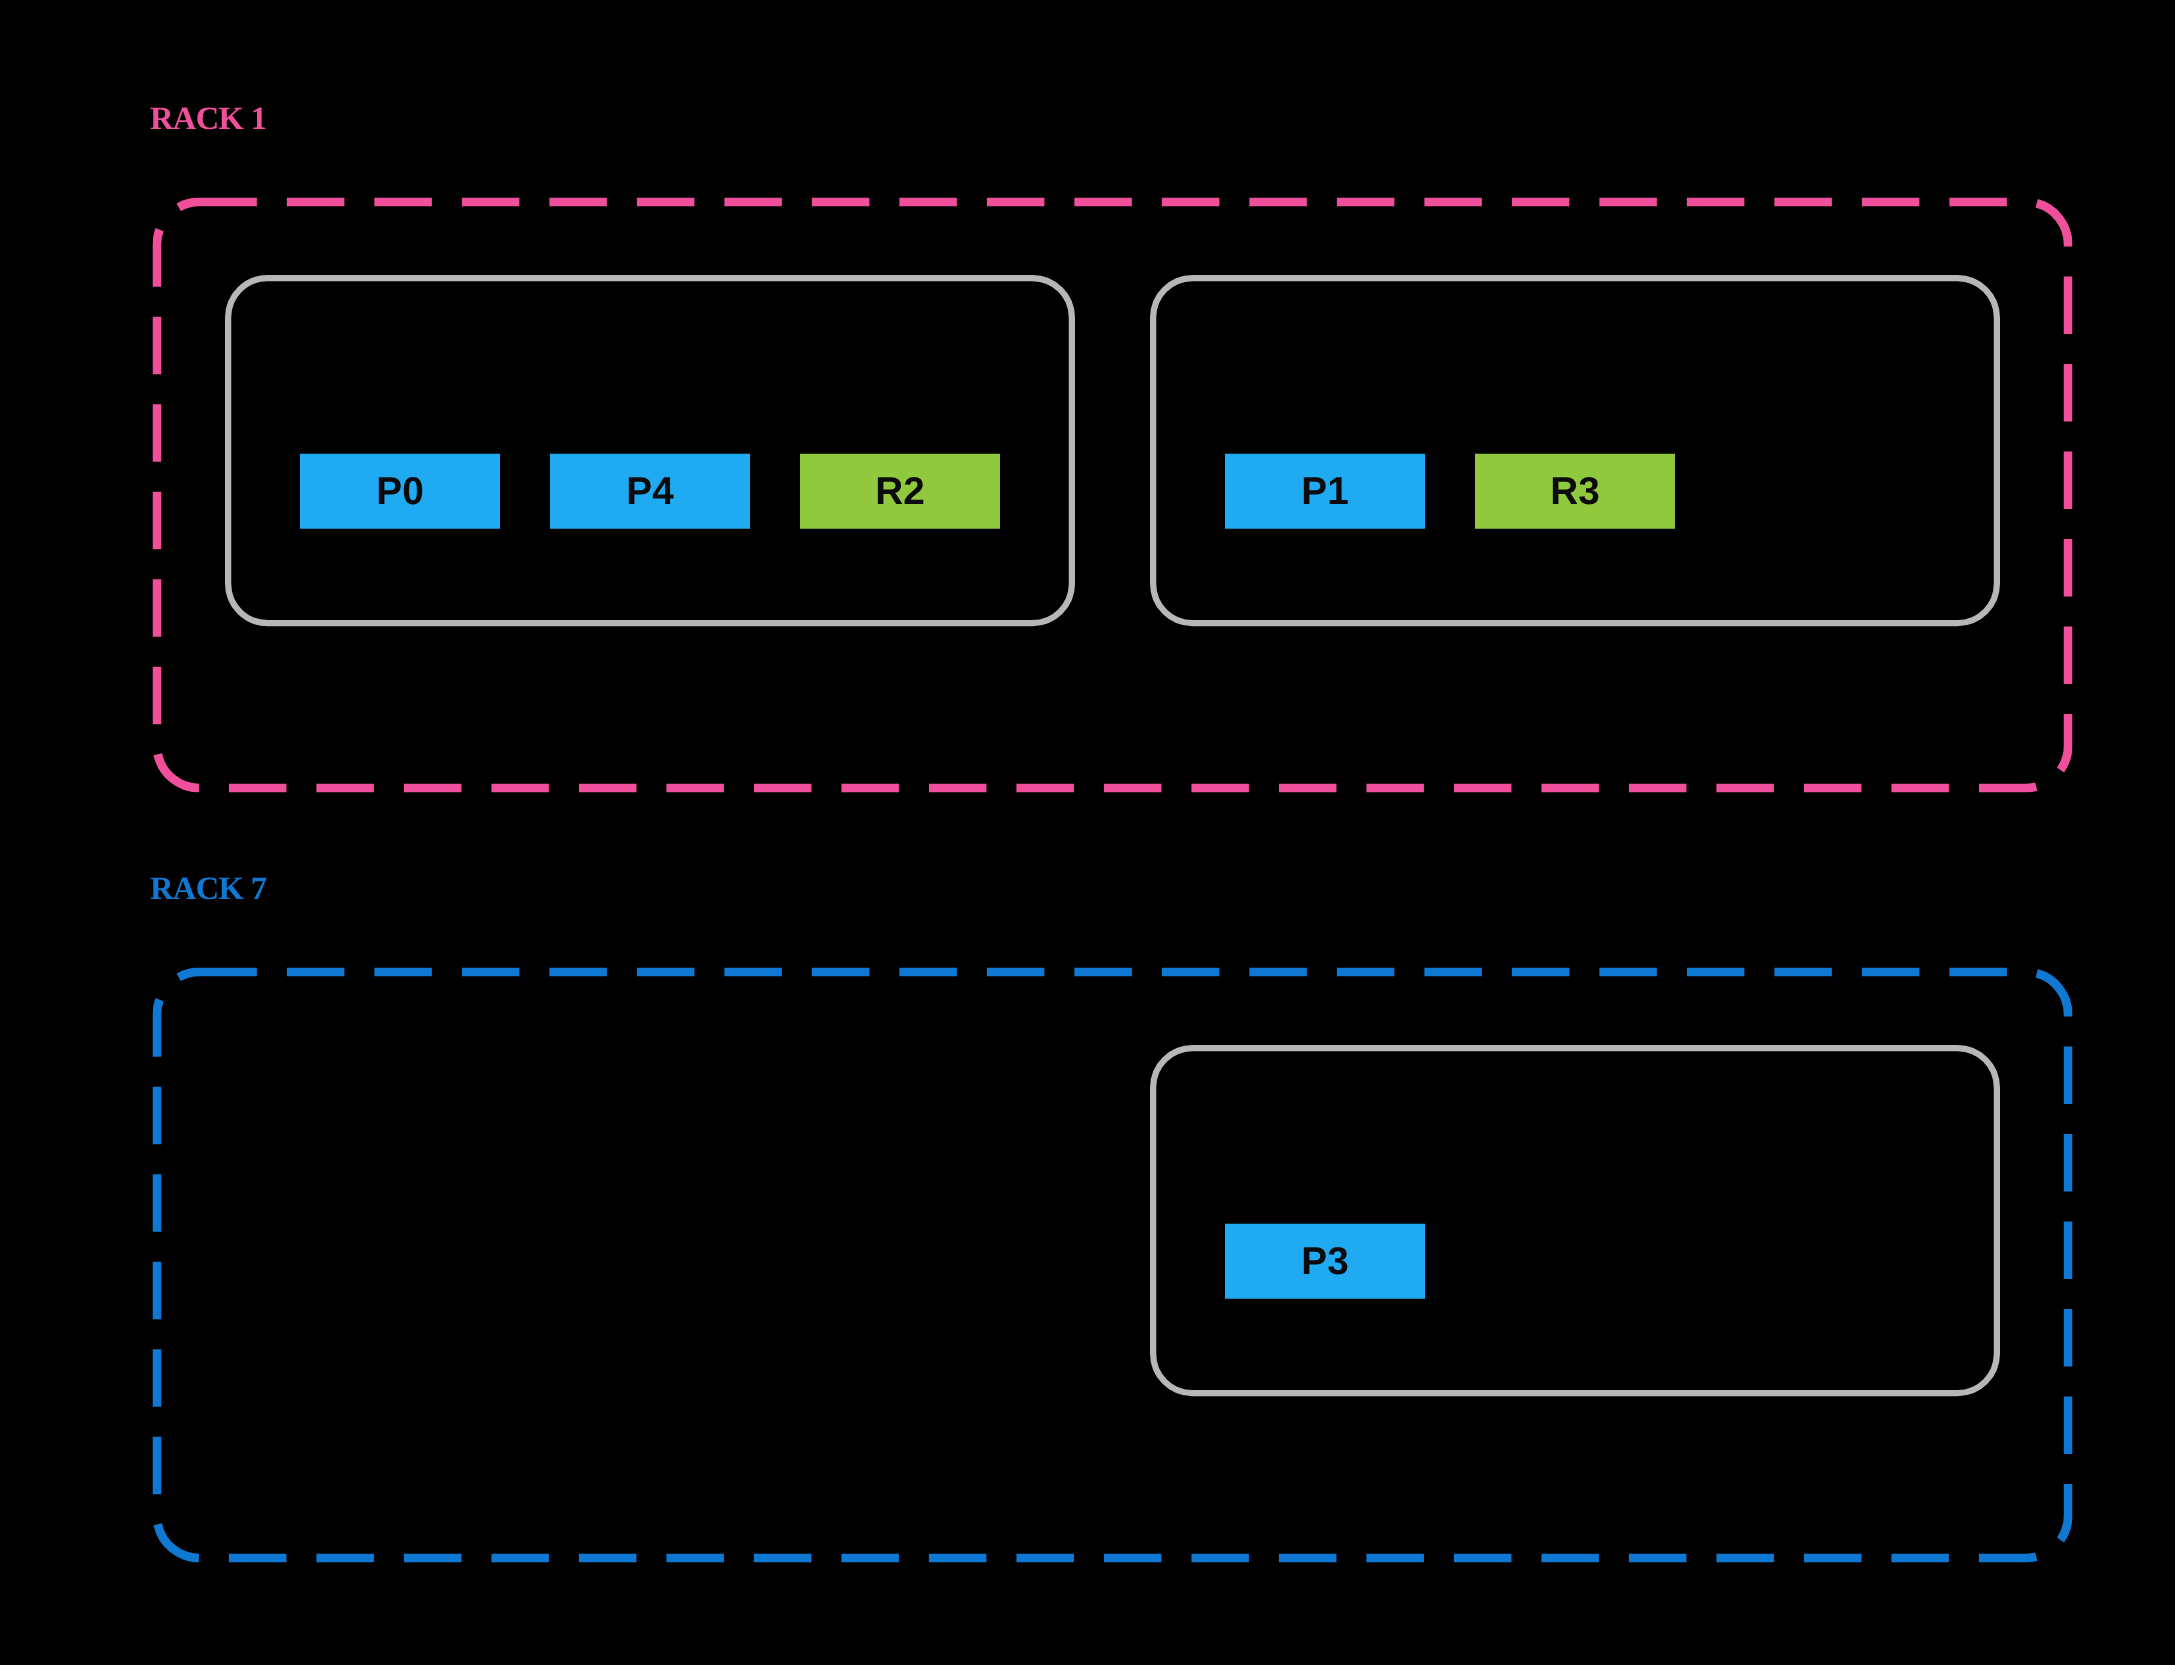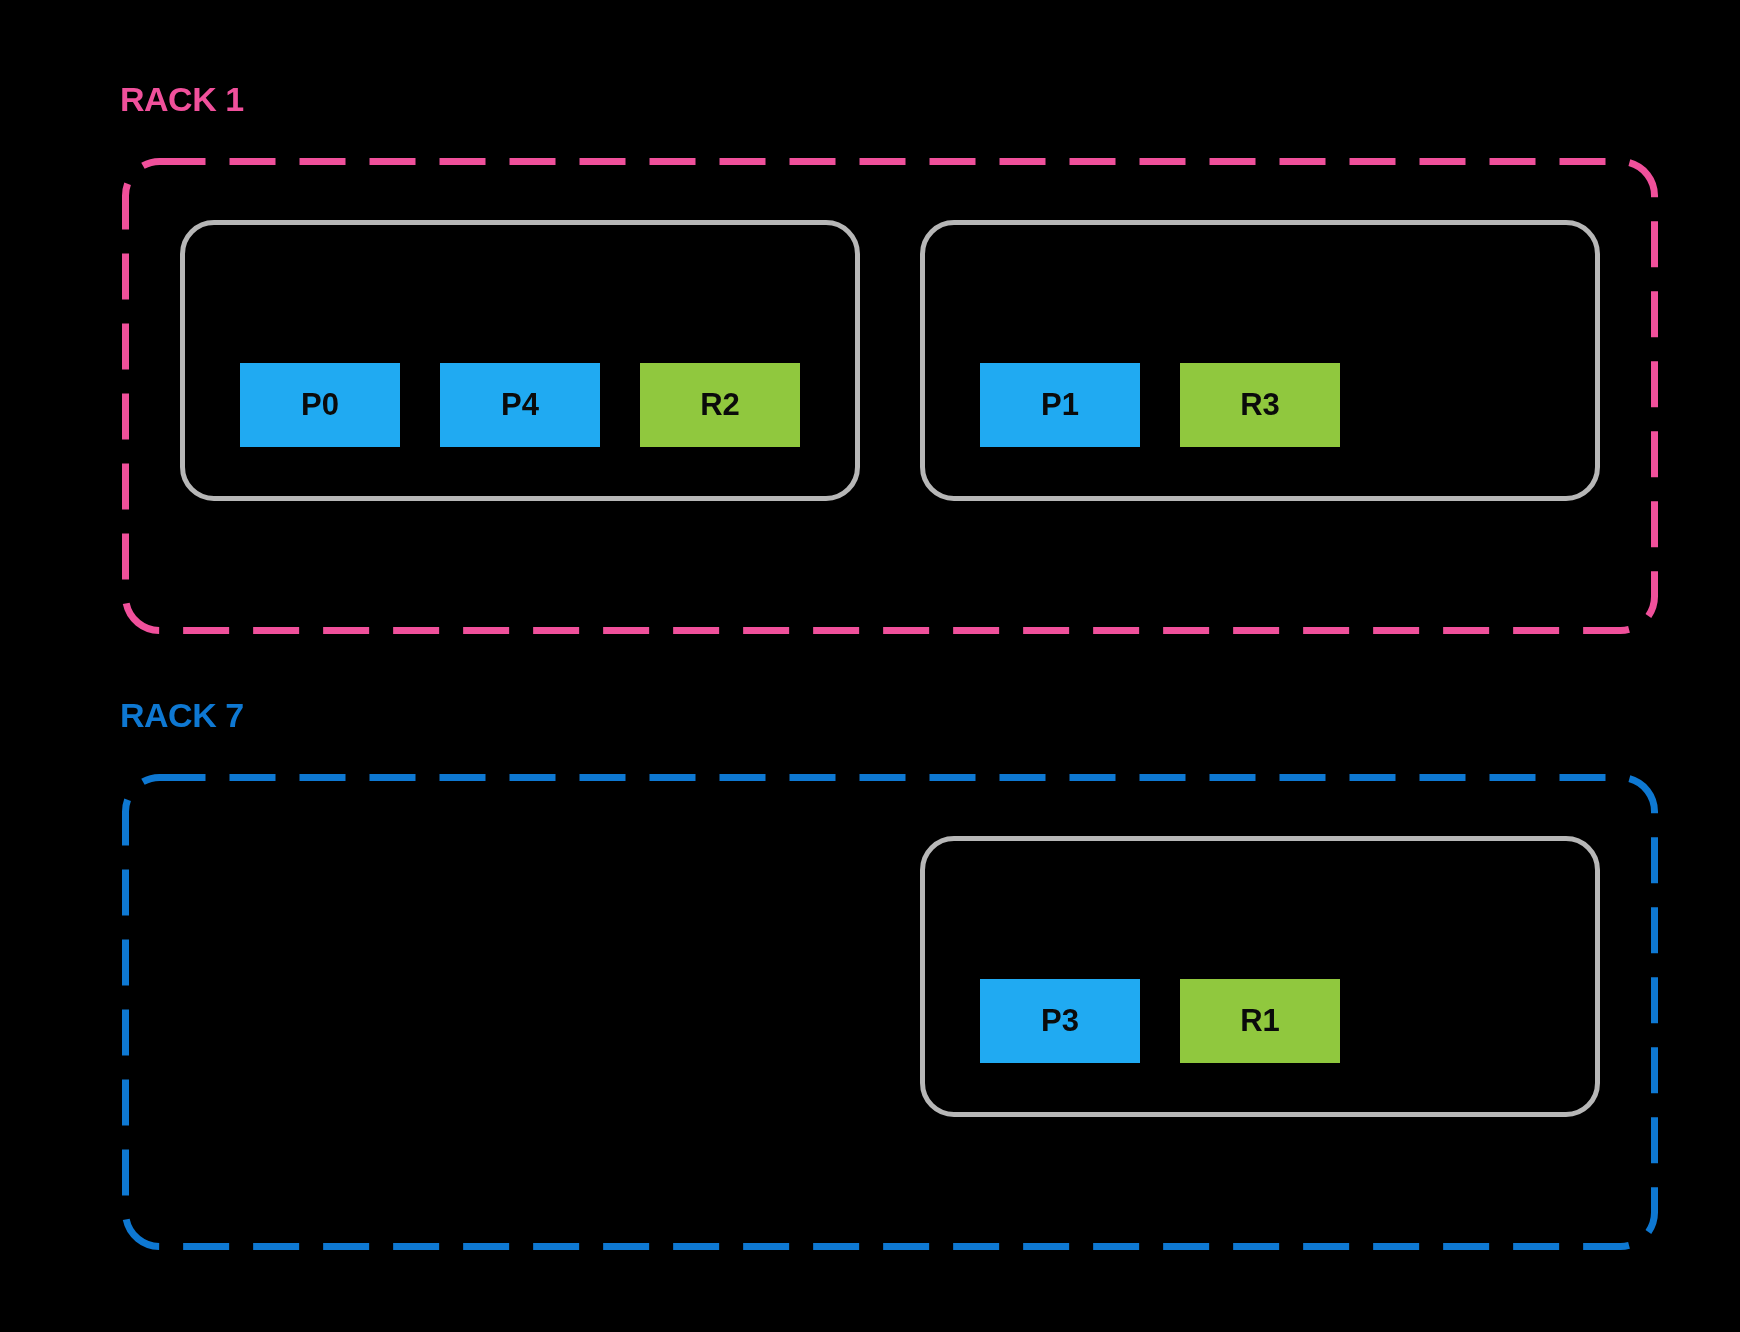--- a/index.html
+++ b/index.html
@@ -11,25 +11,26 @@
     position: relative;
     width: 1740px;
     height: 1332px;
     background: var(--background, #000000);
     overflow: hidden;
     font-family: "Liberation Sans", "DejaVu Sans", sans-serif;
   }
   .rack-label {
     position: absolute;
     left: 120px;
-    font-size: 34px;
+    font-size: 26px;
     font-weight: 700;
     letter-spacing: -0.5px;
     line-height: 1;
     white-space: nowrap;
+    font-family: Liberation Serif, serif;
   }
   .rack1-label { top: 82px;  color: var(--rack1-accent, #F0509B); }
   .rack2-label { top: 698px; color: var(--rack2-accent, #0E78D2); }
 
   .rack-outline {
     position: absolute;
     left: 122px;
     width: 1536px;
     height: 476px;
     display: block;
@@ -55,21 +56,21 @@
   }
   .host.h-left  { left: 180px; }
   .host.h-right { left: 920px; text-align: right; }
   .host.row1 { top: 220px; }
   .host.row2 { top: 836px; }
 
   .block {
     position: absolute;
     top: 138px;
     width: 160px;
-    height: 84px;
+    height: 60px;
     display: flex;
     align-items: center;
     justify-content: center;
     font-size: 31px;
     font-weight: 700;
     color: var(--block-text, #0B0B0B);
   }
   .block.pos-1 { left: 55px; }
   .block.pos-2 { left: 255px; }
   .block.pos-3 { left: 455px; }
@@ -100,16 +101,15 @@
 
   <div class="rack-label rack2-label">RACK 7</div>
 
   <svg class="rack-outline rack2-outline" viewBox="0 0 1536 476" xmlns="http://www.w3.org/2000/svg" aria-hidden="true">
     <rect class="outline-rect" x="3.5" y="3.5" width="1529" height="469" rx="34"></rect>
   </svg>
 
 
   <div class="host h-right row2">
     <div class="block primary pos-1">P3</div>
-    <div class="block replica pos-2">R1</div>
   </div>
 
 </div>
 
 </body></html>

